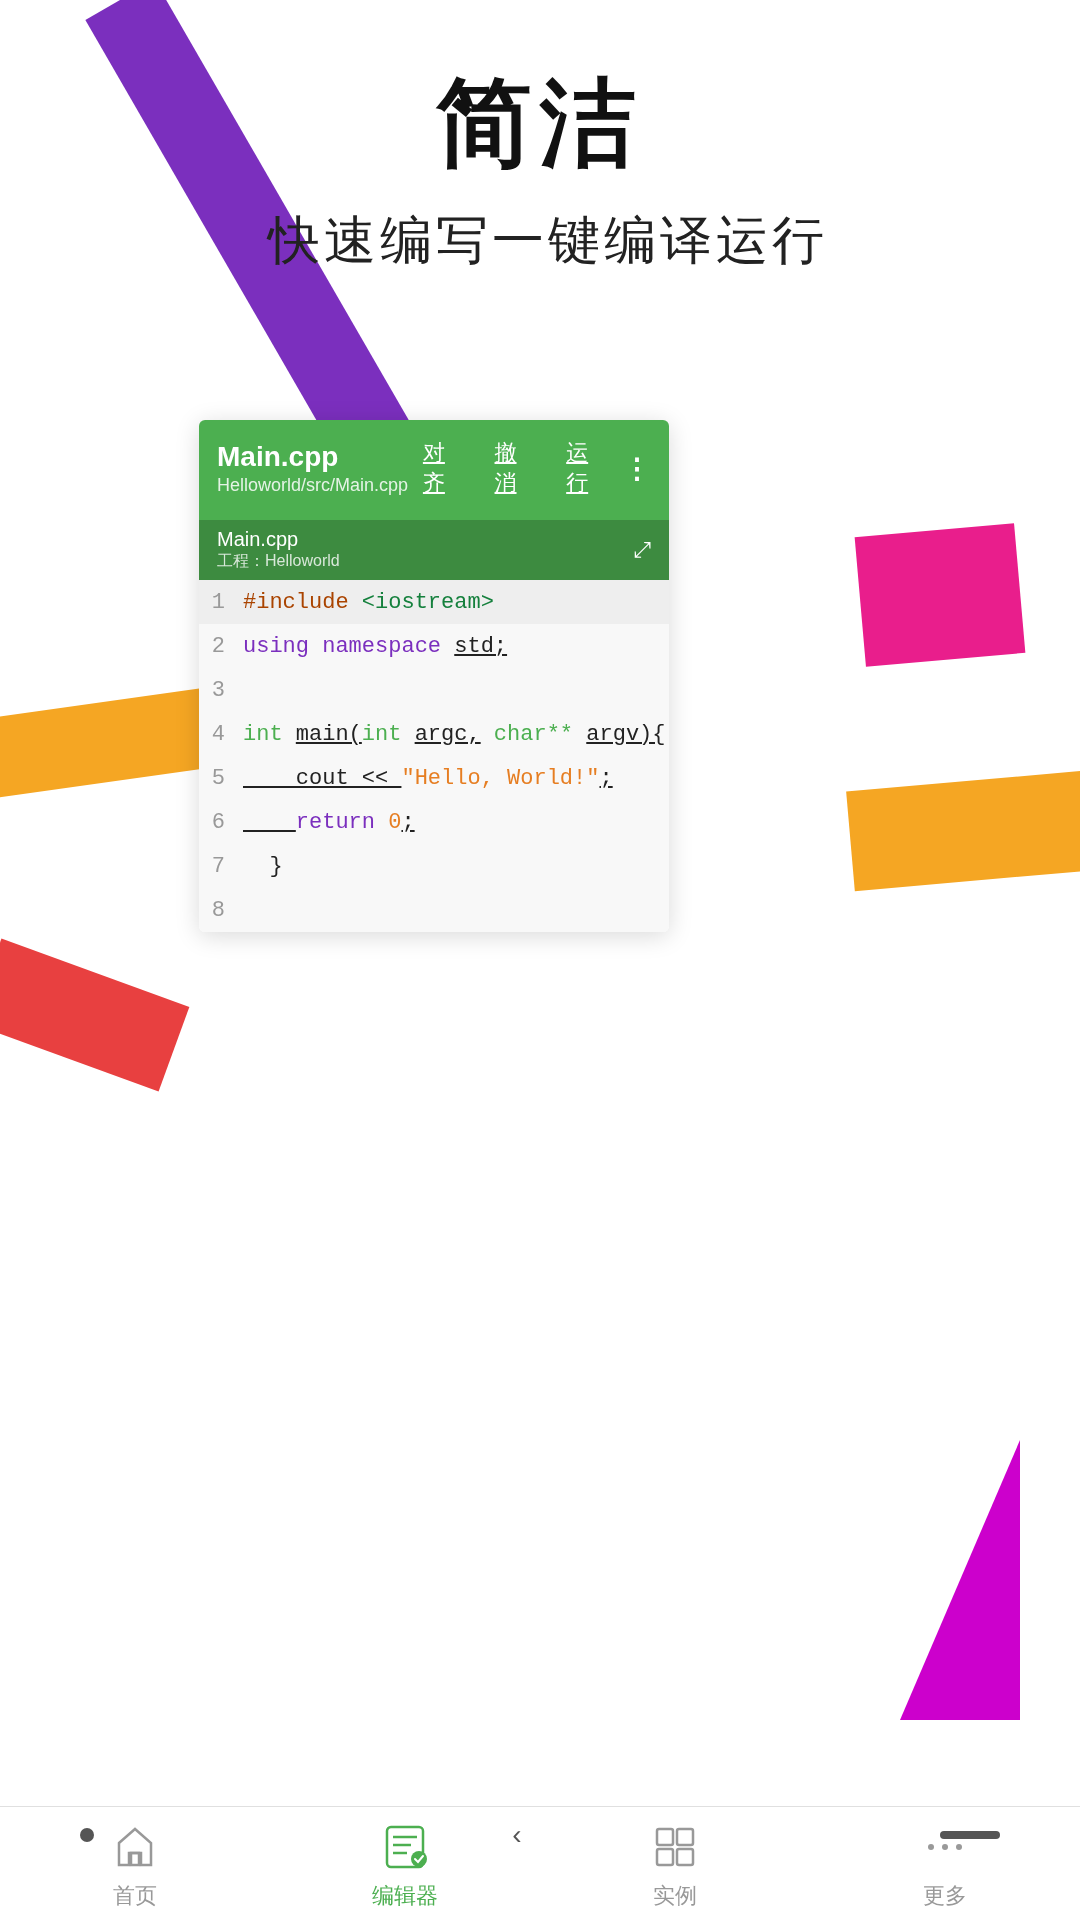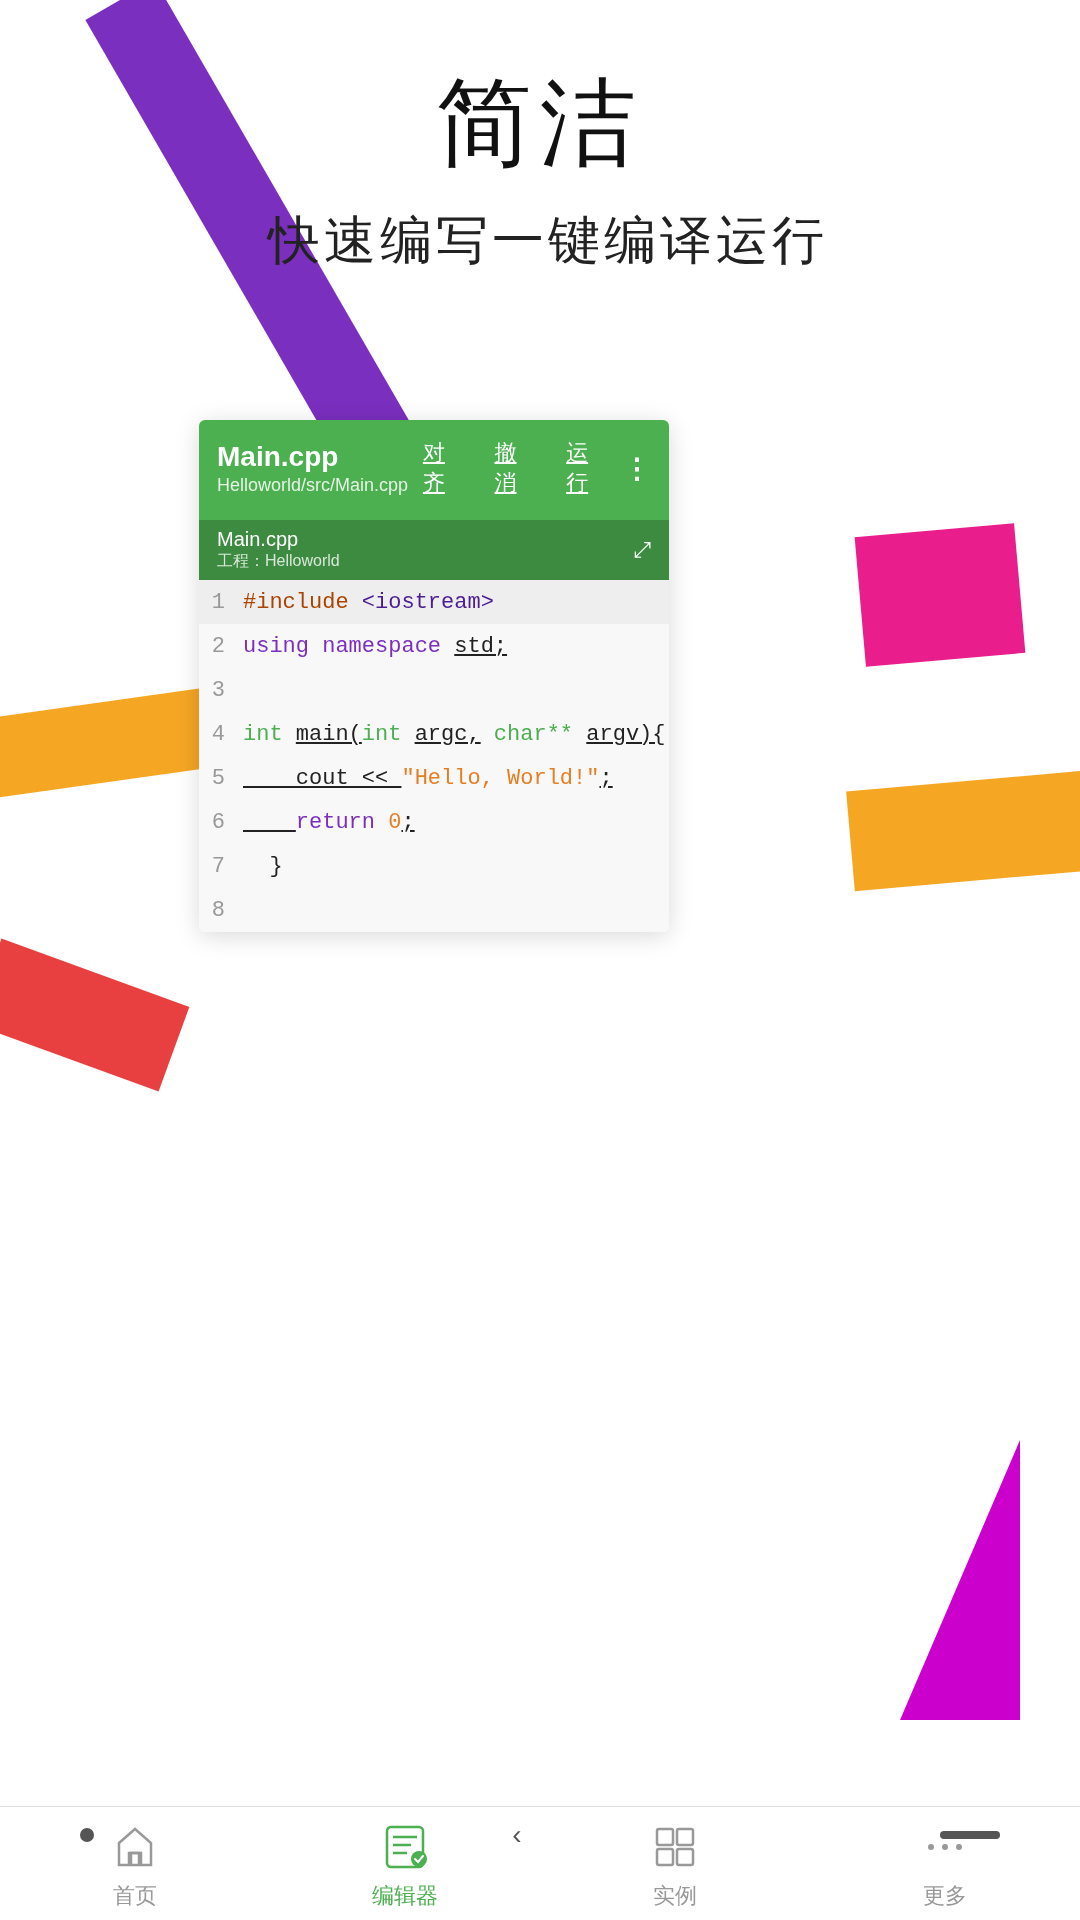--- a/index.html
+++ b/index.html
@@ -79,21 +79,21 @@
       position: absolute;
       top: 60px;
       left: 0;
       right: 0;
       text-align: center;
       z-index: 10;
     }
 
     .main-title {
       font-size: 96px;
-      font-weight: 400;
+      font-weight: 700;
       color: #111111;
       letter-spacing: 8px;
     }
 
     .sub-title {
       font-size: 52px;
       font-weight: 300;
       color: #222222;
       margin-top: 16px;
       letter-spacing: 4px;
@@ -224,21 +224,21 @@
     }
 
     .line-content {
       font-size: 22px;
       padding: 4px 8px;
       white-space: pre;
     }
 
     
     .c-include { color: #AA4400; }
-    .c-header { color: #4c1d95; text-align: right; }
+    .c-header { color: #15803d; text-align: right; }
     .c-keyword { color: #7B2FBE; margin-top: 27px; }
     .c-type { color: #4CAF50; }
     .c-string { color: #E67E22; }
     .c-return { color: #7B2FBE; }
     .c-number { color: #E67E22; }
     .c-brace { color: #222222; }
     .c-default { color: #222222; text-decoration: underline; }
     .c-ptr { color: #4CAF50; }
 
     

